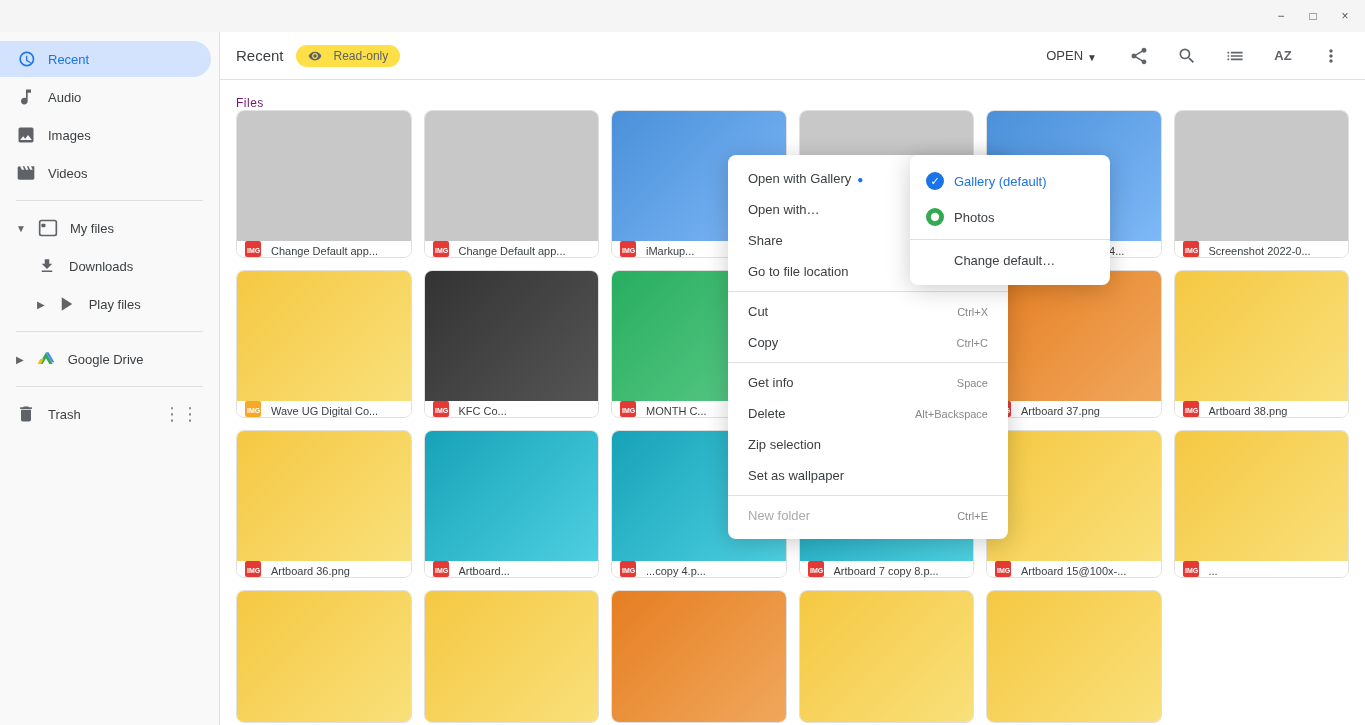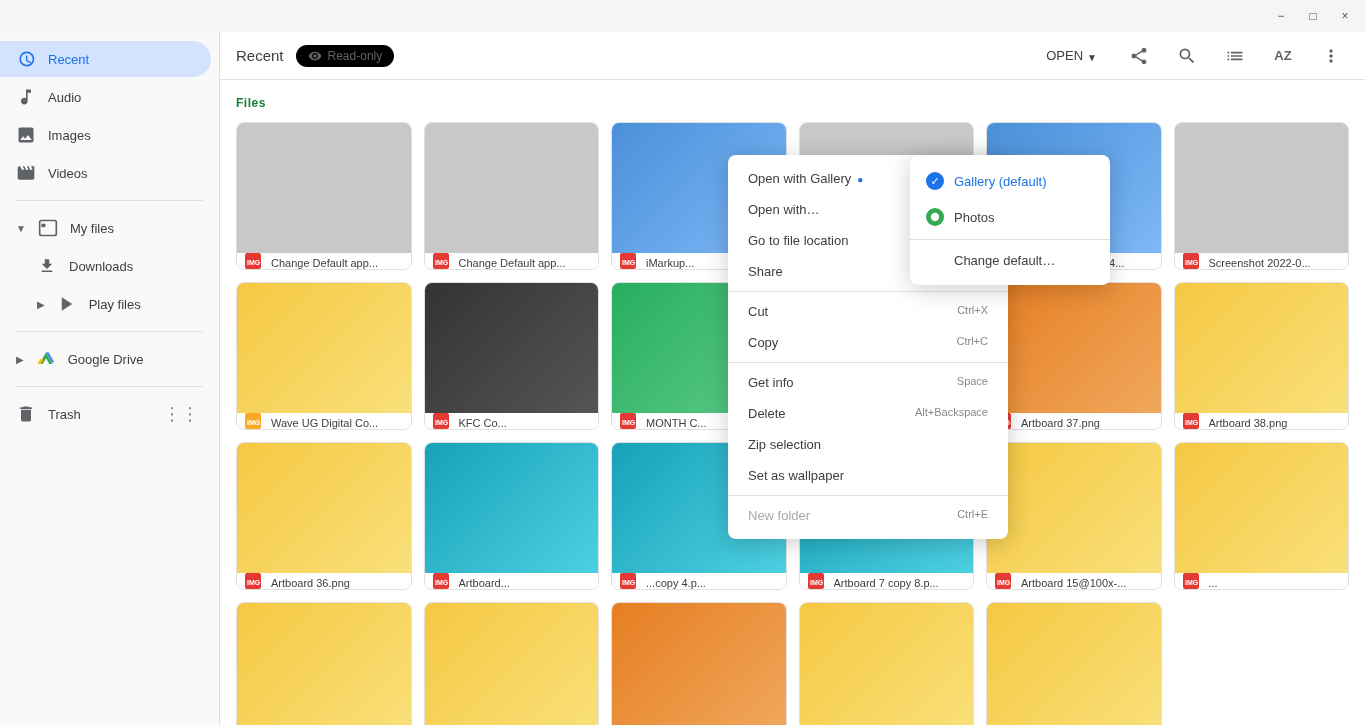--- a/index.html
+++ b/index.html
@@ -64,22 +64,22 @@
       height: 48px;
       background: #fff;
       border-bottom: 1px solid #e0e0e0;
       display: flex;
       align-items: center;
       padding: 0 16px;
       gap: 12px;
     }
     .header-title { font-size: 15px; font-weight: 500; color: #3c4043; }
     .readonly-badge {
-      display: flex; align-items: center; gap: 6px;
-      background: #000000; border-radius: 16px;
+      display: flex; align-items: center; gap: 12px;
+      background: #fde047; border-radius: 16px;
       padding: 4px 12px; font-size: 12px; color: #5f6368;
     }
     .header-spacer { flex: 1; }
     .header-action {
       display: flex; align-items: flex-end; gap: 4px;
       padding: 6px 12px;
       border-radius: 4px;
       cursor: pointer;
       color: #3c4043;
       font-size: 13px;
@@ -92,21 +92,21 @@
     }
 
     
     .main {
       flex: 1;
       overflow-y: auto;
       padding: 16px;
       background: #fff;
       position: relative;
     }
-    .section-label { font-size: 12px; color: #15803d; margin-bottom: 12px; font-weight: 700; letter-spacing: 0.5px; }
+    .section-label { font-size: 12px; color: #701a75; margin-bottom: 0; font-weight: 400; letter-spacing: 0.5px; }
     .file-grid {
       display: grid;
       grid-template-columns: repeat(6, 1fr);
       gap: 12px;
       margin-bottom: 16px;
     }
     .file-card {
       border-radius: 8px;
       overflow: hidden;
       cursor: pointer;
@@ -131,21 +131,21 @@
       top: 155px;
       left: 728px;
       background: #fff;
       border-radius: 8px;
       box-shadow: 0 4px 24px rgba(0,0,0,0.2);
       min-width: 280px;
       z-index: 200;
       padding: 8px 0;
     }
     .ctx-item {
-      display: flex; justify-content: space-between;
+      display: flex; align-items: center; justify-content: space-between;
       padding: 8px 20px;
       cursor: pointer;
       font-size: 13px;
       color: #3c4043;
     }
     .ctx-item .ctx-left { display: flex; align-items: center; gap: 8px; }
     .ctx-shortcut { font-size: 11px; color: #888; }
     .ctx-divider { height: 1px; background: #e0e0e0; margin: 4px 0; }
     .ctx-disabled { color: #aaa; cursor: default; }
 
@@ -567,27 +567,27 @@
       <span class="ctx-shortcut"></span>
     </div>
     <div class="ctx-item">
       <span class="ctx-left">
         <span>Open with…</span>
       </span>
       <span class="ctx-shortcut">›</span>
     </div>
     <div class="ctx-item">
       <span class="ctx-left">
+        <span>Share</span>
+      </span>
+      <span class="ctx-shortcut"></span>
+    </div>
+    <div class="ctx-item">
+      <span class="ctx-left">
         <span>Go to file location</span>
-      </span>
-      <span class="ctx-shortcut"></span>
-    </div>
-    <div class="ctx-item">
-      <span class="ctx-left">
-        <span>Share</span>
       </span>
       <span class="ctx-shortcut"></span>
     </div>
     <div class="ctx-divider"></div>
     <div class="ctx-item">
       <span class="ctx-left">
         <span>Cut</span>
       </span>
       <span class="ctx-shortcut">Ctrl+X</span>
     </div>

